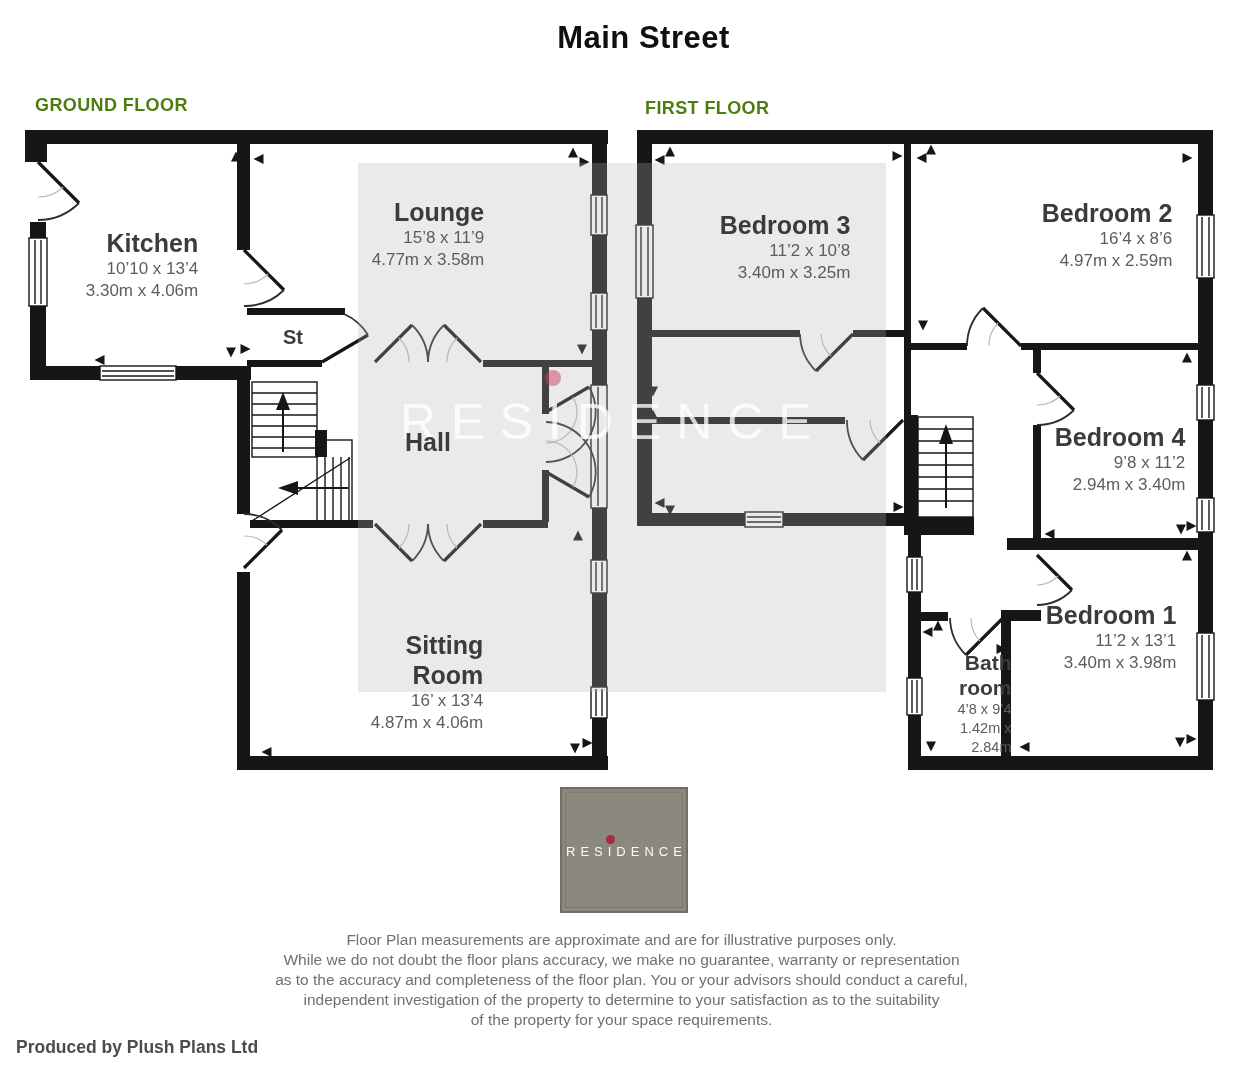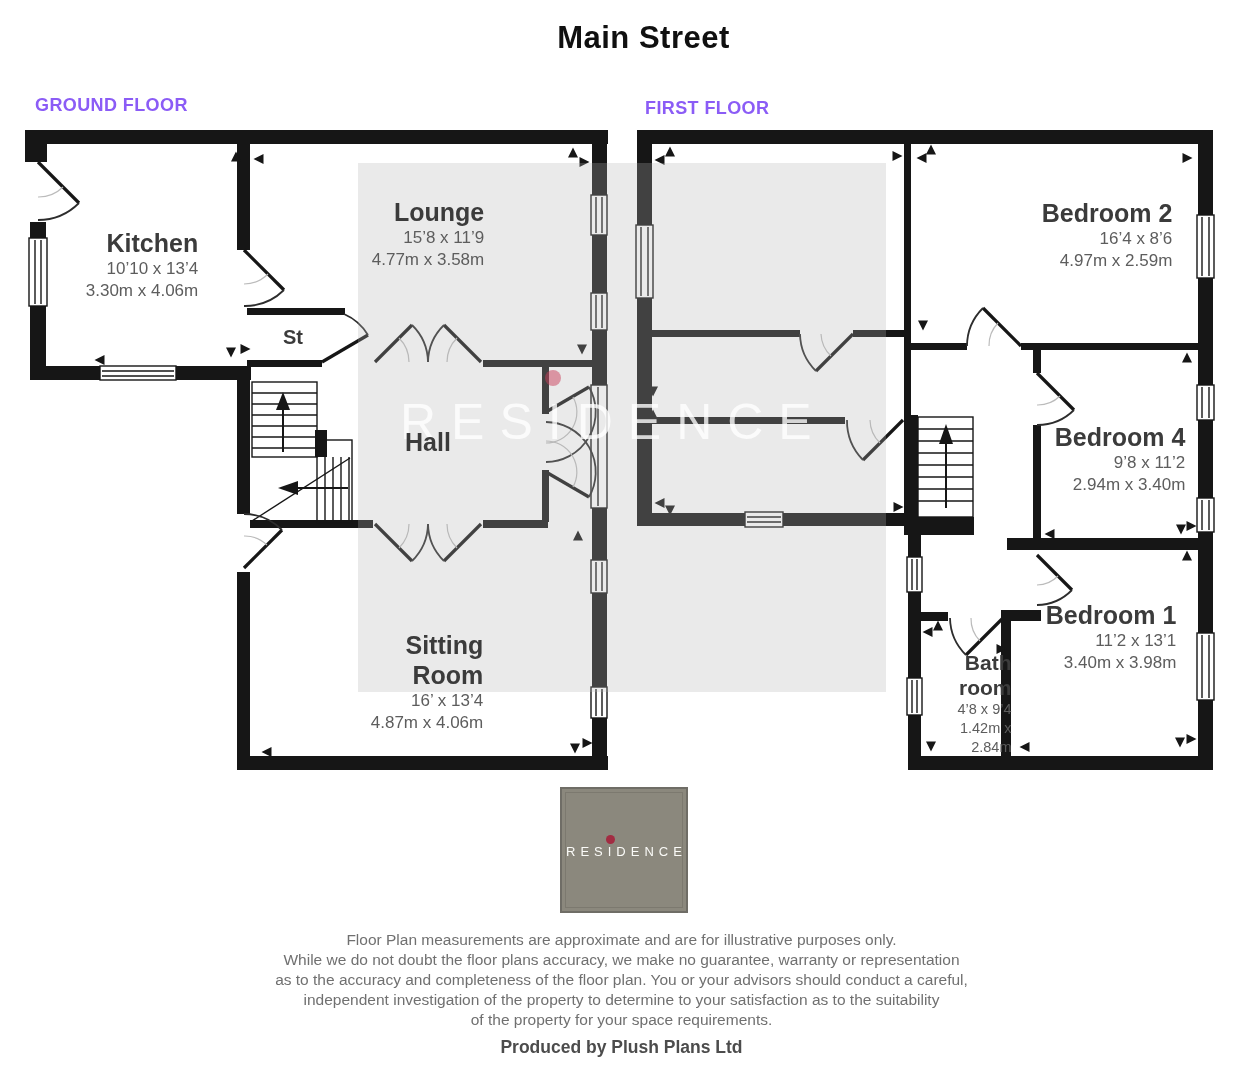--- a/index.html
+++ b/index.html
@@ -11,21 +11,21 @@
              background:rgba(178,178,178,0.28);z-index:2;}
   #watermark-text{position:absolute;left:42px;top:230px;white-space:nowrap;
              font-size:50px;letter-spacing:15px;color:rgba(255,255,255,0.78);font-weight:400;}
   #watermark-dot{position:absolute;left:187px;top:207px;width:16px;height:16px;border-radius:50%;
              background:rgba(201,62,90,0.5);}
   
   .txt{position:absolute;z-index:3;white-space:nowrap;}
   .center{transform:translateX(-50%);text-align:center;}
   #main-title{left:0;right:0;top:20px;text-align:center;font-size:31px;font-weight:700;
               color:#101010;transform:translateX(22px);letter-spacing:0.5px;}
-  .floor-label{font-size:18px;font-weight:700;color:#8b5cf6;letter-spacing:0.4px;}
+  .floor-label{font-size:18px;font-weight:700;color:#4d7c0f;letter-spacing:0.4px;}
   #gf-label{left:35px;top:95px;}
   #ff-label{left:645px;top:98px;}
   .room-name{font-size:25px;font-weight:700;color:#3b3b3b;line-height:30px;}
   .room-name.sm{font-size:21px;line-height:25px;}
   .room-name.st{font-size:20px;line-height:24px;}
   .room-dim{font-size:17px;color:#5d5d5d;line-height:22px;font-weight:400;}
   .room-dim.sm{font-size:14.5px;line-height:19px;margin-left:43px;}
   .room-label div{white-space:nowrap;text-align:right;}
   #lbl-kitchen{left:142px;top:228px;}
   #lbl-lounge{left:428px;top:197px;}
@@ -40,21 +40,21 @@
   #lbl-bed1{left:1111px;top:600px;}
   
   #logo{position:absolute;left:560px;top:787px;width:128px;height:126px;z-index:3;
         background:#8b887d;border:2px solid #6f6d66;box-sizing:border-box;}
   #logo-inner{position:absolute;inset:3px;border:1px solid #7c796f;}
   #logo-text{position:absolute;left:0;right:0;top:55px;text-align:center;color:#fbfbf8;
         font-size:13px;letter-spacing:5px;font-weight:400;padding-left:4px;}
   #logo-dot{position:absolute;left:44px;top:46px;width:9px;height:9px;border-radius:50%;background:#a22c42;}
   
   .disc-line{left:0;right:0;text-align:center;font-size:15.5px;color:#707070;}
-  #credit{left:0;right:0;top:1037px;text-align:center;font-size:17.5px;font-weight:700;color:#4c4c4c;}
+  #credit{left:0;right:0;top:1037px;font-size:17.5px;font-weight:700;color:#4c4c4c;padding-left:16px;}
 </style>
 </head>
 <body>
 
 <div id="stage">
 
   <svg id="plan-svg" width="1243" height="1080" viewBox="0 0 1243 1080">
     <defs>
       <polygon id="tri" points="0,-5.5 5,4.5 -5,4.5" fill="#161616"></polygon>
     </defs>
@@ -332,20 +332,25 @@
   <div class="txt center room-label" id="lbl-hall">
     <div class="room-name">Hall</div>
   </div>
   <div class="txt center room-label" id="lbl-sitting">
     <div class="room-name">Sitting</div>
     <div class="room-name">Room</div>
     <div class="room-dim">16’ x 13’4</div>
     <div class="room-dim">4.87m x 4.06m</div>
   </div>
 
+  <div class="txt center room-label" id="lbl-bed3">
+    <div class="room-name">Bedroom 3</div>
+    <div class="room-dim">11’2 x 10’8</div>
+    <div class="room-dim">3.40m x 3.25m</div>
+  </div>
   <div class="txt center room-label" id="lbl-bed2">
     <div class="room-name">Bedroom 2</div>
     <div class="room-dim">16’4 x 8’6</div>
     <div class="room-dim">4.97m x 2.59m</div>
   </div>
   <div class="txt center room-label" id="lbl-bed4">
     <div class="room-name">Bedroom 4</div>
     <div class="room-dim">9’8 x 11’2</div>
     <div class="room-dim">2.94m x 3.40m</div>
   </div>

